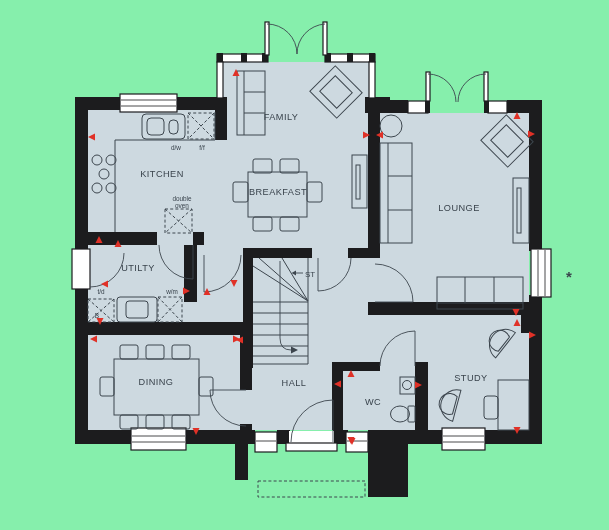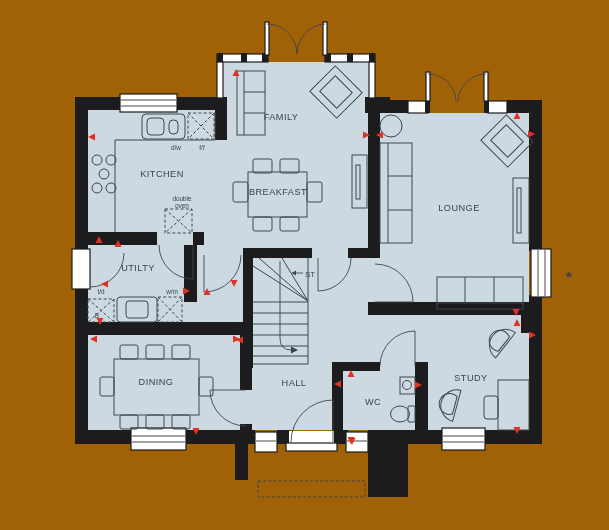--- a/index.html
+++ b/index.html
@@ -1,16 +1,16 @@
 <!DOCTYPE html>
 <html style="--floor: #cdd9e0; --wall: #1c1c1e; --furniture-line: #3d464e; --marker: #e03127; --text: #39434c;"><head>
 <meta charset="utf-8">
 <style>
   html,body{margin:0;padding:0;background:#ffffff;}
-  #stage{position:relative;width:609px;height:530px;background:#a16207;overflow:hidden;}
+  #stage{position:relative;width:609px;height:530px;background:#86efac;overflow:hidden;}
   svg{display:block;}
   .wall{fill:var(--wall);}
   .floor{fill:var(--floor);}
   .win{fill:#ffffff;stroke:var(--wall);stroke-width:1.2;}
   .winline{stroke:var(--wall);stroke-width:0.8;fill:none;}
   .mull{fill:var(--wall);}
   .furn{fill:none;stroke:var(--furniture-line);stroke-width:1;}
   .dash{stroke-dasharray:3 2.2;}
   .arc{fill:none;stroke:var(--furniture-line);stroke-width:0.9;}
   .red{fill:var(--marker);}

